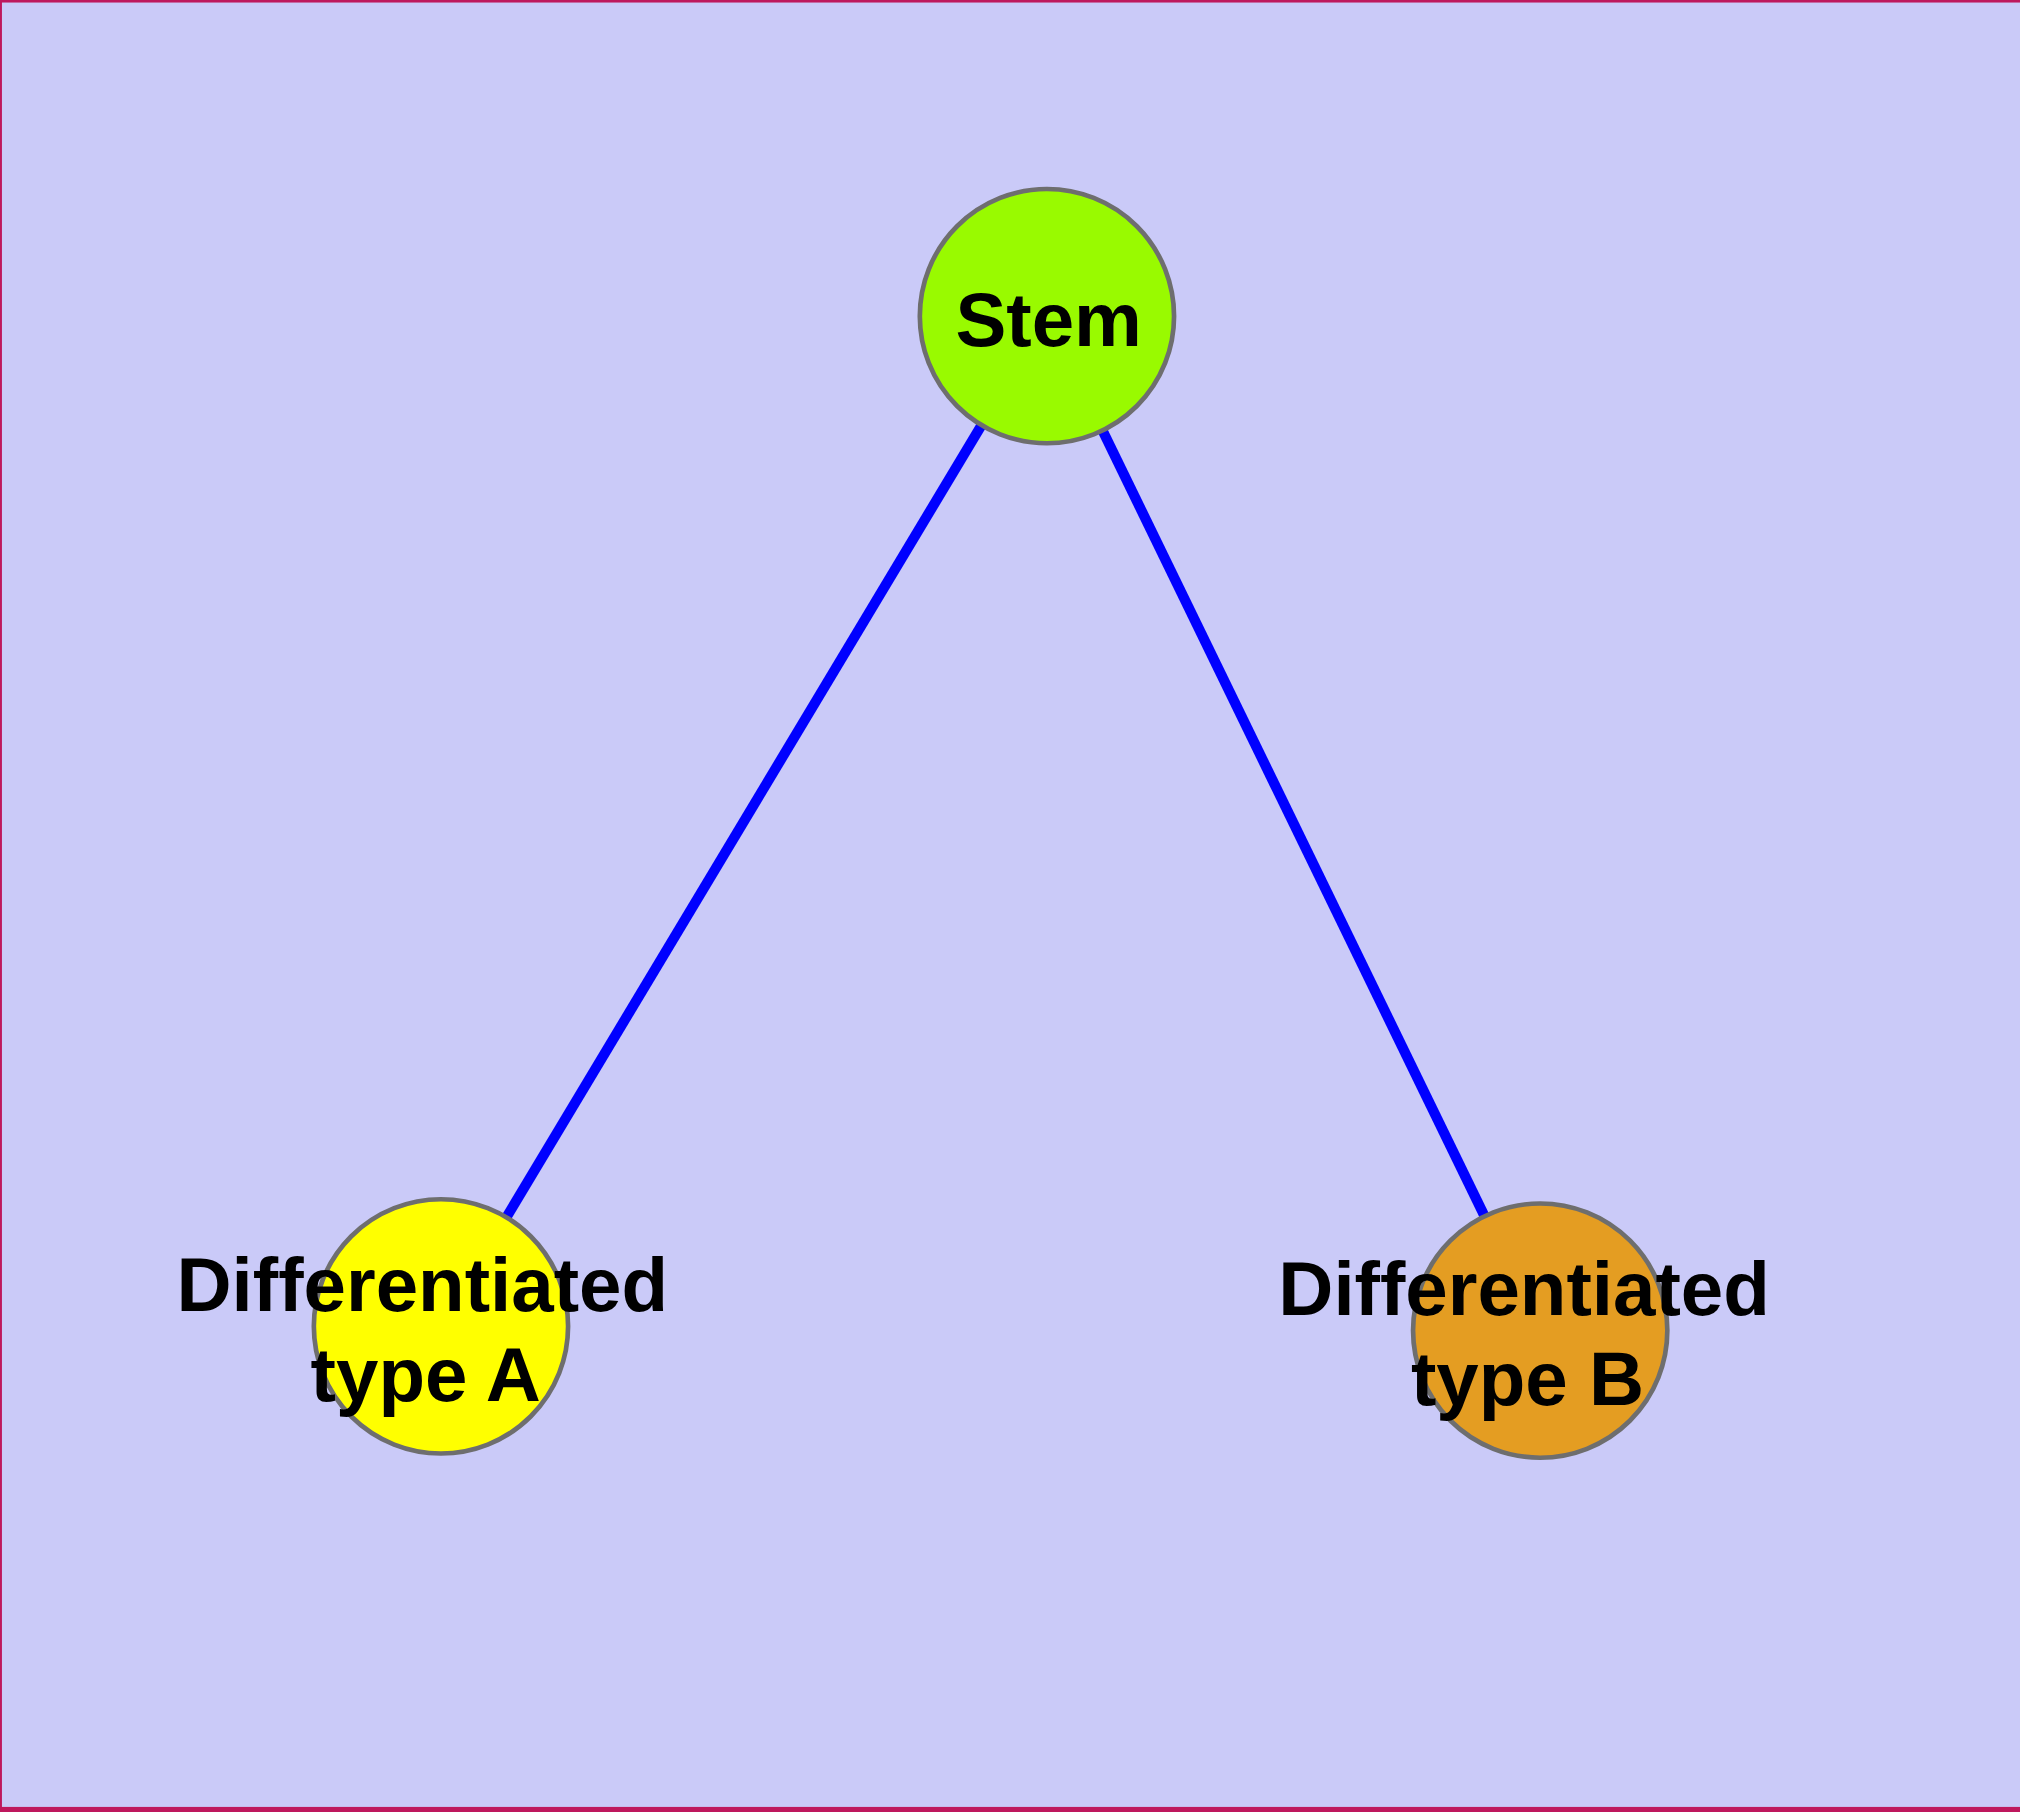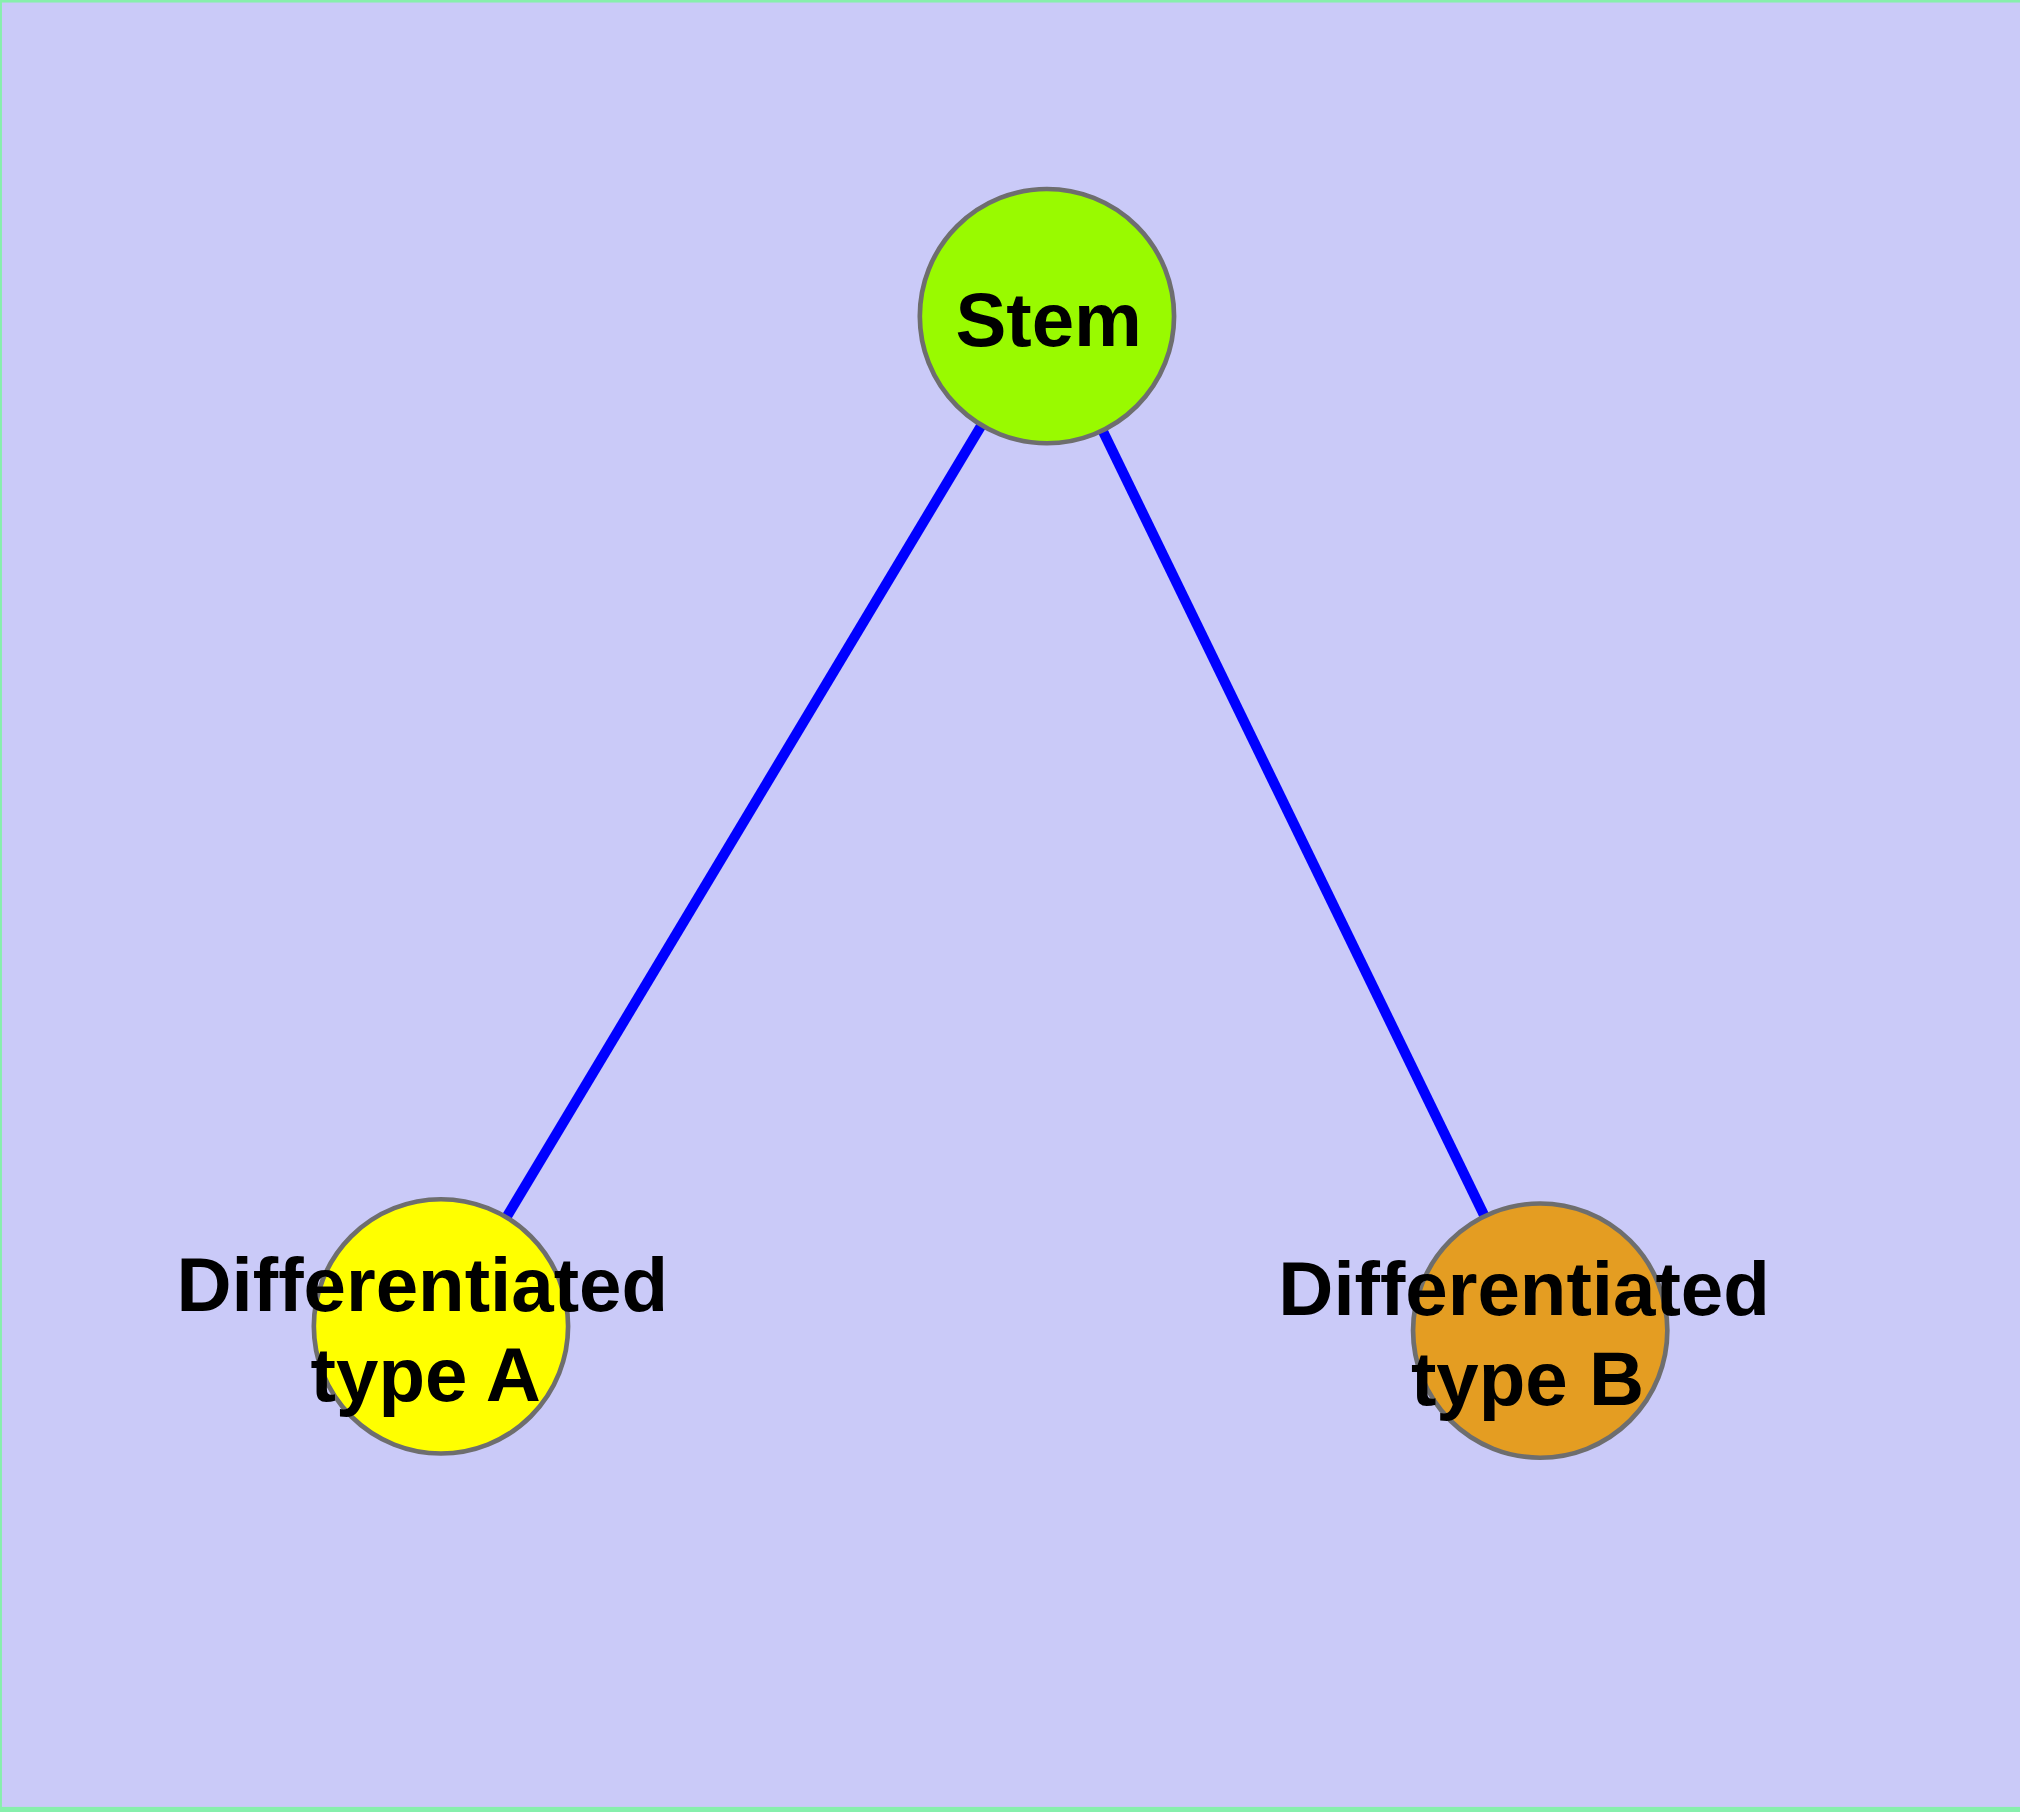--- a/index.html
+++ b/index.html
@@ -8,21 +8,21 @@
     background: #ffffff;
     width: 2021px;
     height: 1812px;
     overflow: hidden;
     font-family: "Liberation Sans", sans-serif;
   }
   .canvas-wrap {
     position: relative;
     width: 2021px;
     height: 1812px;
-    background: #86efac;
+    background: #be185d;
   }
   svg {
     display: block;
   }
   text.node-label {
     font-family: "Liberation Sans", "DejaVu Sans", sans-serif;
     font-weight: bold;
     font-size: 90px;
     fill: #000000;
     text-anchor: middle;

